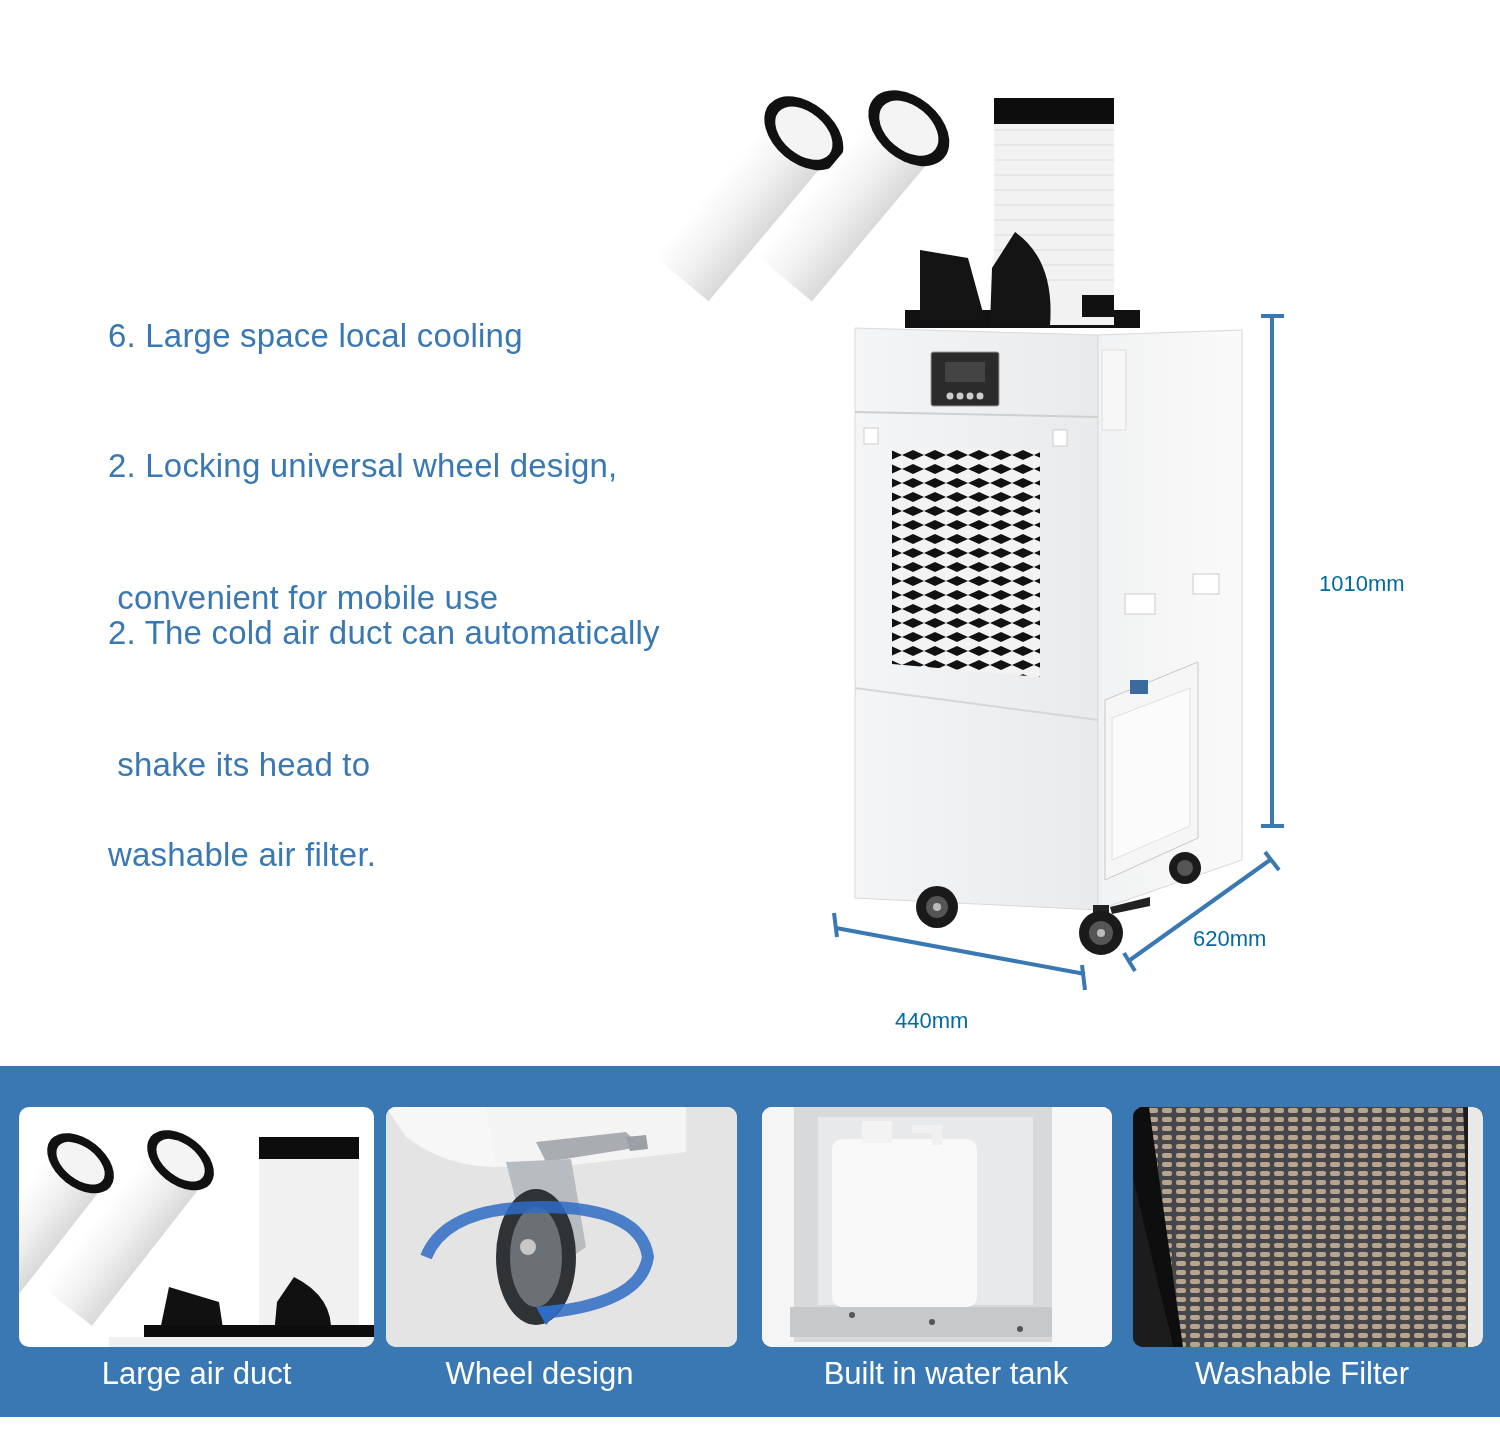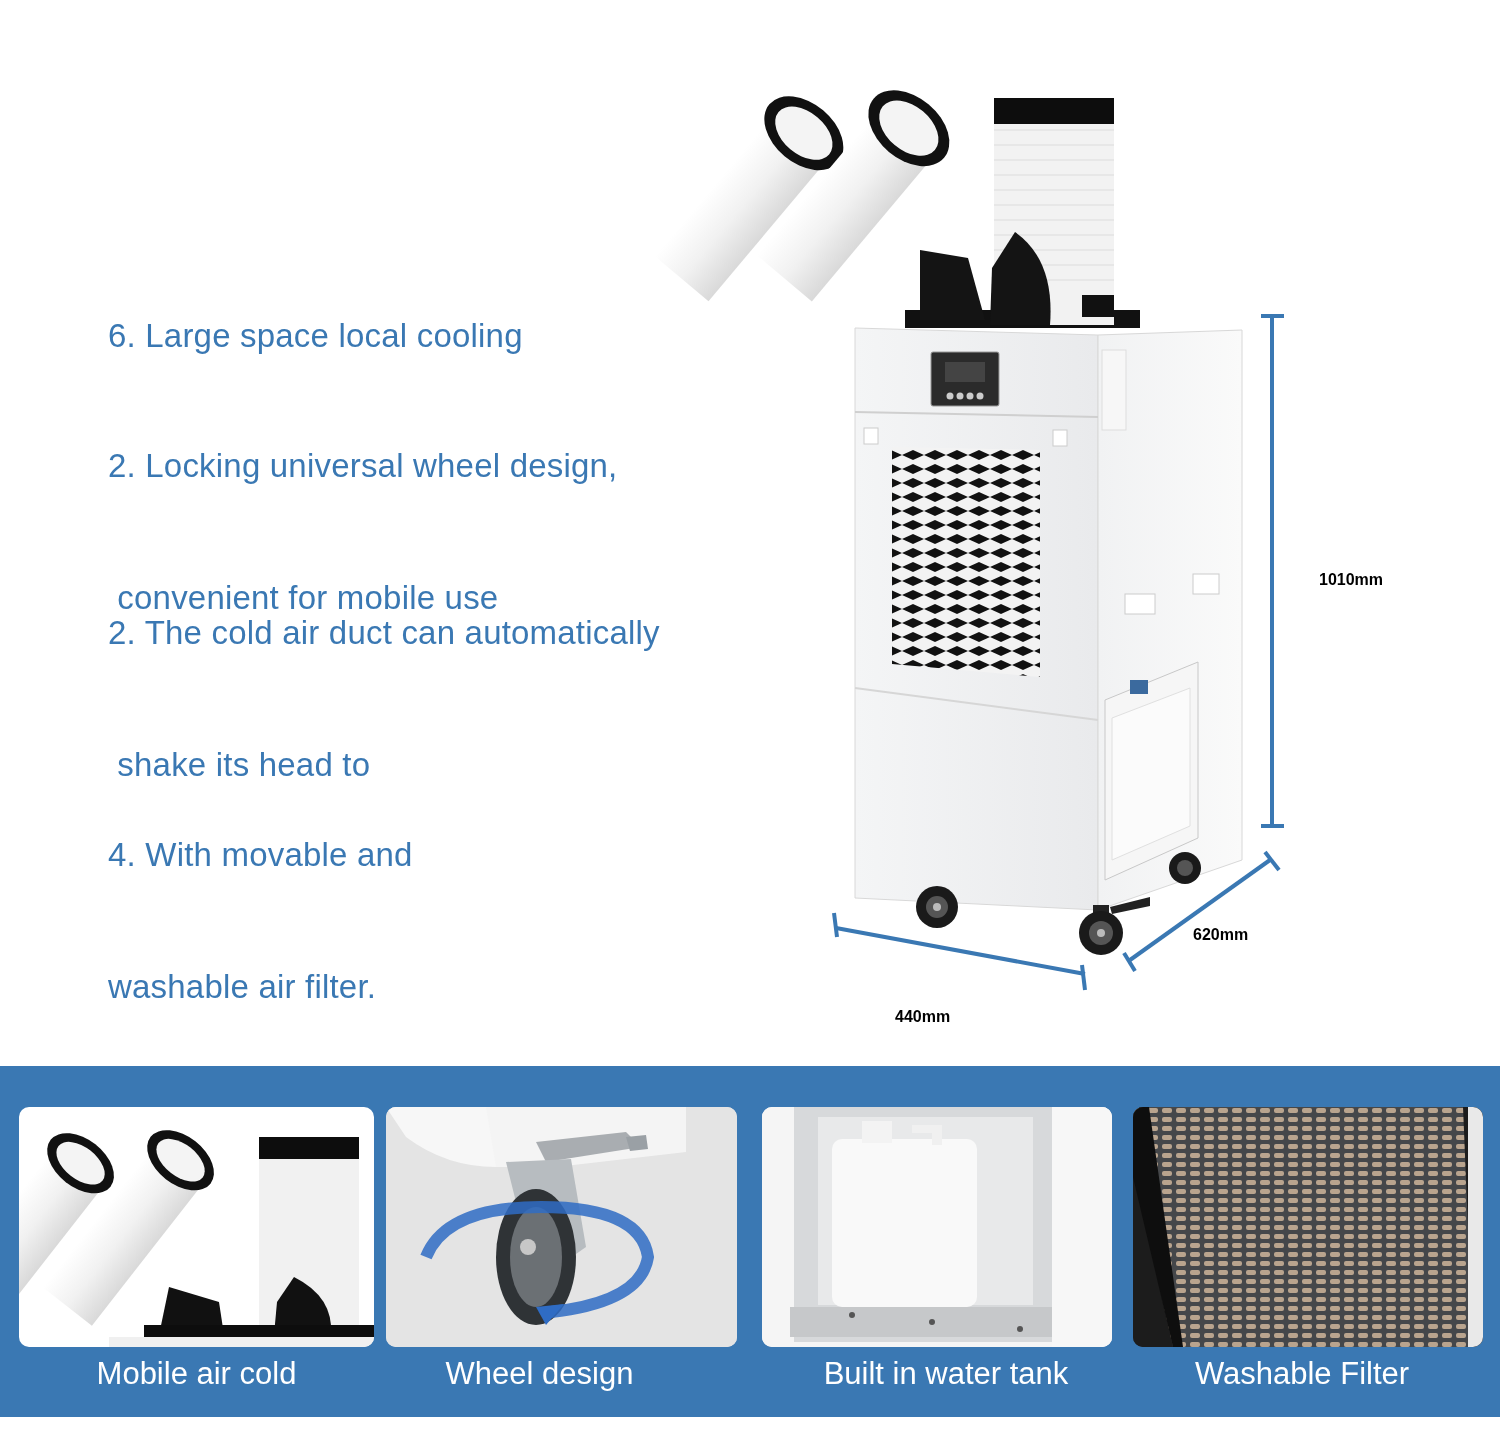--- a/index.html
+++ b/index.html
@@ -6,21 +6,21 @@
     html, body { width: 1500px; height: 1453px; background: #ffffff; overflow: hidden; }
     body { position: relative; font-family: "Liberation Sans", "DejaVu Sans", sans-serif; }
 
     .feature {
       position: absolute; left: 108px;
       color: #3a78b3; font-size: 33px; line-height: 44px; letter-spacing: 0.2px;
       white-space: pre;
     }
     .feature span { display: block; }
 
-    .dim-label { position: absolute; color: #000000; font-weight: bold; font-size: 16px; }
+    .dim-label { position: absolute; color: #0369a1; font-weight: normal; font-size: 22px; }
 
     
     .banner {
       position: absolute; left: 0; top: 1066px; width: 1500px; height: 351px;
       background: #3a78b3;
     }
     .card {
       position: absolute; top: 41px; height: 240px; border-radius: 10px; overflow: hidden;
       background: #ffffff;
     }
@@ -36,21 +36,20 @@
 </div>
 <div class="feature" style="top:356px;">
   <span>2. Locking universal wheel design,</span>
   <span> convenient for mobile use</span>
 </div>
 <div class="feature" style="top:523px;">
   <span>2. The cold air duct can automatically</span>
   <span> shake its head to</span>
 </div>
 <div class="feature" style="top:745px;">
-  <span>4. With movable and</span>
   <span>washable air filter.</span>
 </div>
 
 <svg style="position:absolute;left:0;top:0;" width="1500" height="1060" viewBox="0 0 1500 1060">
   <defs>
     <linearGradient id="bodyG" x1="0" x2="1">
       <stop offset="0" stop-color="#f4f5f6"></stop>
         <stop offset="1" stop-color="#e9eaec"></stop>
     </linearGradient>
     <linearGradient id="sideG" x1="0" x2="1">
@@ -182,21 +181,21 @@
       <g transform="rotate(38 160 52)">
           <ellipse cx="162" cy="52" rx="38" ry="24" fill="#111"></ellipse>
           <ellipse cx="162" cy="52" rx="28" ry="16" fill="#f4f4f4"></ellipse>
         </g>
       <path d="M150 180 L200 195 L205 228 L140 228 Z" fill="#111"></path>
       <path d="M275 170 Q315 190 312 228 L255 228 L258 195 Z" fill="#111"></path>
       <rect x="125" y="218" width="230" height="12" fill="#0d0d0d"></rect>
       <rect x="90" y="230" width="265" height="10" fill="#f0f0f0"></rect>
     </svg>
   </div>
-  <div class="card-label" style="left:19px;width:355px;">Mobile air cold</div>
+  <div class="card-label" style="left:19px;width:355px;">Large air duct</div>
 
   <div class="card" style="left:386px;width:351px;background:#e6e6e6;">
     <svg width="351" height="240" viewBox="0 0 351 240">
       <rect width="351" height="240" fill="#e4e4e4"></rect>
       <path d="M0 0 L110 0 L110 60 Q60 60 20 30 Z" fill="#f7f7f7"></path>
       <path d="M100 0 L300 0 L300 45 L170 60 L110 60 Z" fill="#f4f4f4"></path>
       <path d="M150 35 L240 25 L255 40 L160 55 Z" fill="#a9adb1"></path>
       <path d="M240 30 L260 28 L262 42 L244 44 Z" fill="#9aa0a5"></path>
       <path d="M120 55 L185 52 L200 140 L150 175 Z" fill="#b7bcc0"></path>
       <ellipse cx="150" cy="150" rx="40" ry="68" fill="#2f3336"></ellipse>

